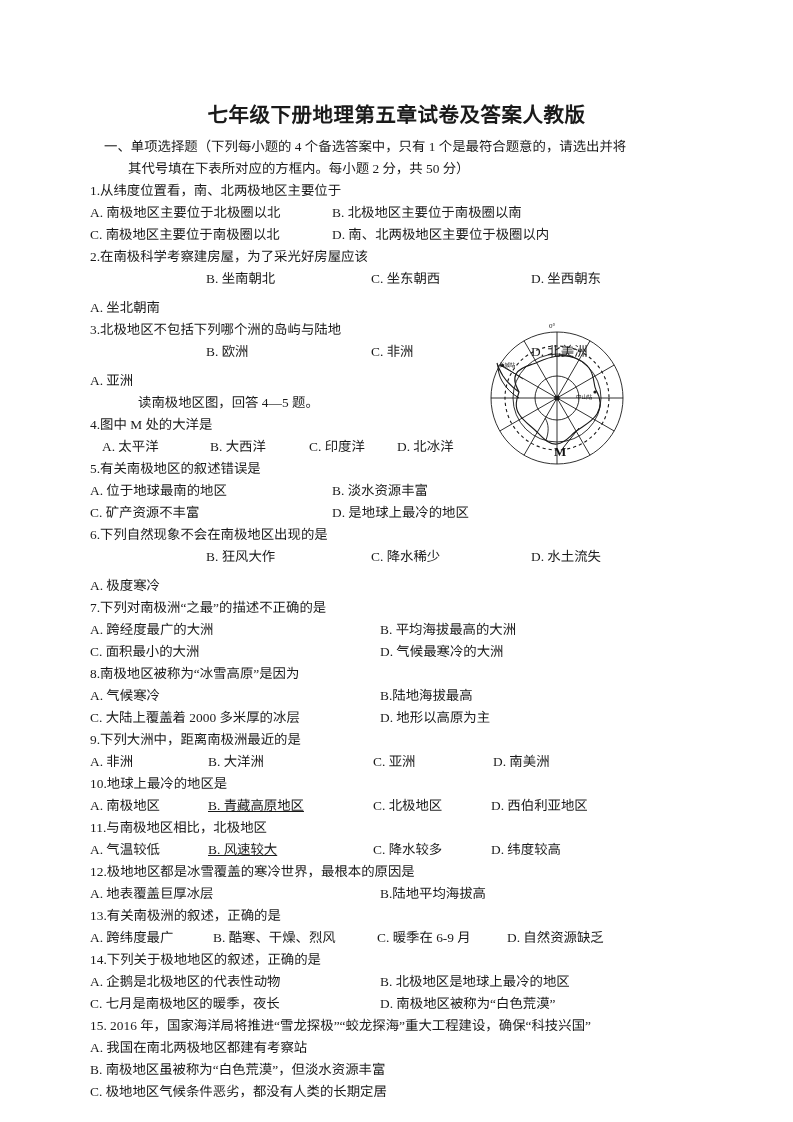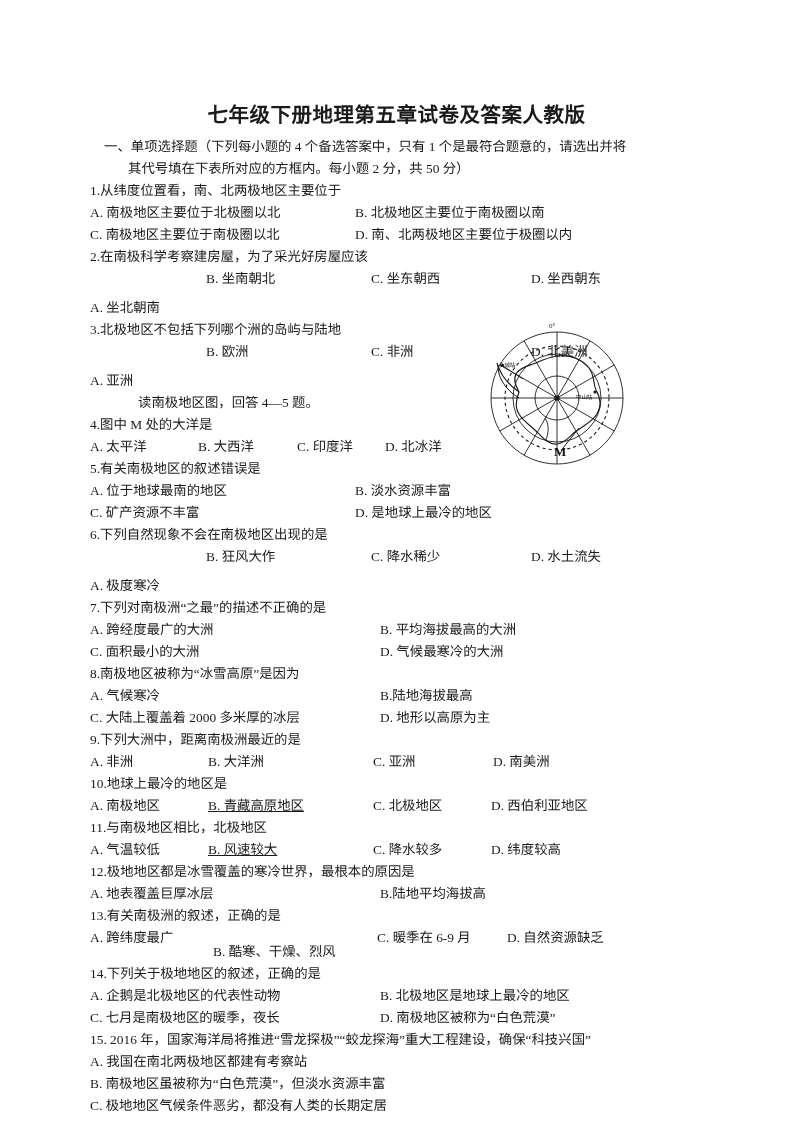--- a/index.html
+++ b/index.html
@@ -80,45 +80,45 @@
   }
 
   
   .c4 .opt:nth-child(1) { width: 116px; margin-top: 29px; }
   .c4 .opt:nth-child(2) { width: 165px; }
   .c4 .opt:nth-child(3) { width: 160px; }
   .c4 .opt:nth-child(4) { width: auto; }
 
   
   .c2 .opt:nth-child(1) { width: 242px; }
-  .c2 .opt:nth-child(2) { width: auto; margin-left: 23px; }
+  .c2 .opt:nth-child(2) { width: auto; }
   .c2w .opt:nth-child(1) { width: 290px; }
   .c2w .opt:nth-child(2) { width: auto; }
 
   
-  .c4b .opt:nth-child(1) { width: 88px; }
+  .c4b .opt:nth-child(1) { width: 88px; margin-left: 12px; }
   .c4b .opt:nth-child(2) { width: 99px; margin-left: 20px; }
   .c4b .opt:nth-child(3) { width: 88px; }
   .c4b .opt:nth-child(4) { width: auto; }
 
   
   .c4c .opt:nth-child(1) { width: 118px; }
   .c4c .opt:nth-child(2) { width: 165px; }
   .c4c .opt:nth-child(3) { width: 120px; }
   .c4c .opt:nth-child(4) { width: auto; }
 
   
   .c4d .opt:nth-child(1) { width: 118px; }
   .c4d .opt:nth-child(2) { width: 165px; text-decoration: underline; }
   .c4d .opt:nth-child(3) { width: 118px; }
   .c4d .opt:nth-child(4) { width: auto; }
 
   
   .c4e .opt:nth-child(1) { width: 123px; }
-  .c4e .opt:nth-child(2) { width: 164px; margin-top: 14px; }
+  .c4e .opt:nth-child(2) { width: 164px; }
   .c4e .opt:nth-child(3) { width: 130px; }
   .c4e .opt:nth-child(4) { width: auto; }
 
   .para {
     line-height: 22px;
   }
 
   
   .figure {
     position: absolute;

